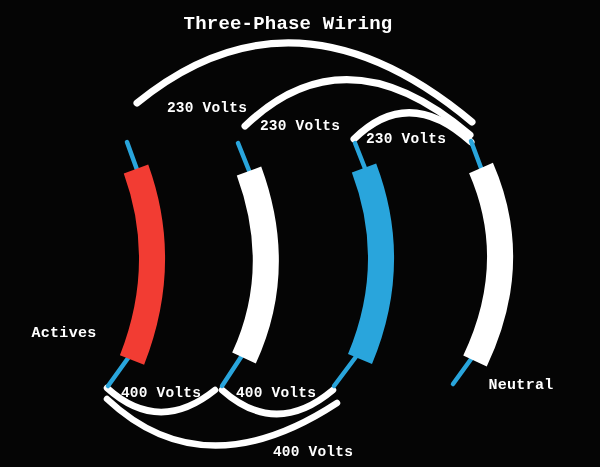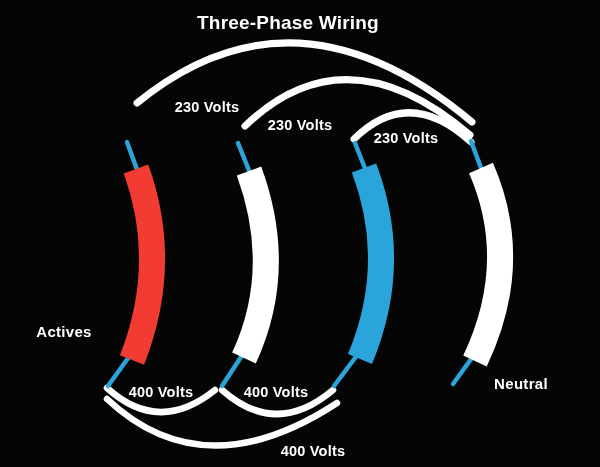--- a/index.html
+++ b/index.html
@@ -5,21 +5,21 @@
   html, body {
     margin: 0;
     padding: 0;
     background: #000;
   }
   .stage {
     position: relative;
     width: 600px;
     height: 467px;
     overflow: hidden;
-    font-family: Liberation Sans, sans-serif;
+    font-family: Liberation Mono, monospace;
   }
   svg {
     display: block;
     width: 600px;
     height: 467px;
   }
   .diagram-title {
     font-size: 19px;
     font-weight: bold;
     letter-spacing: 0.2px;

